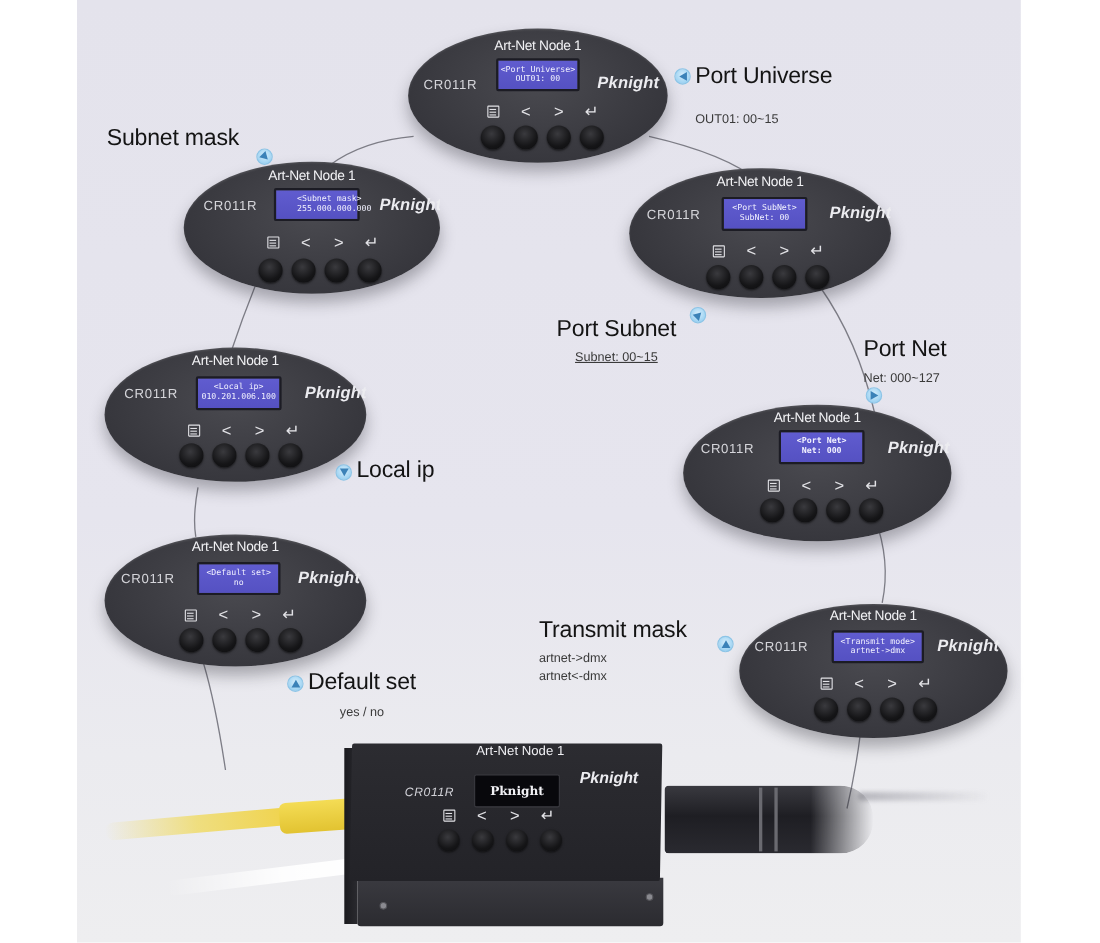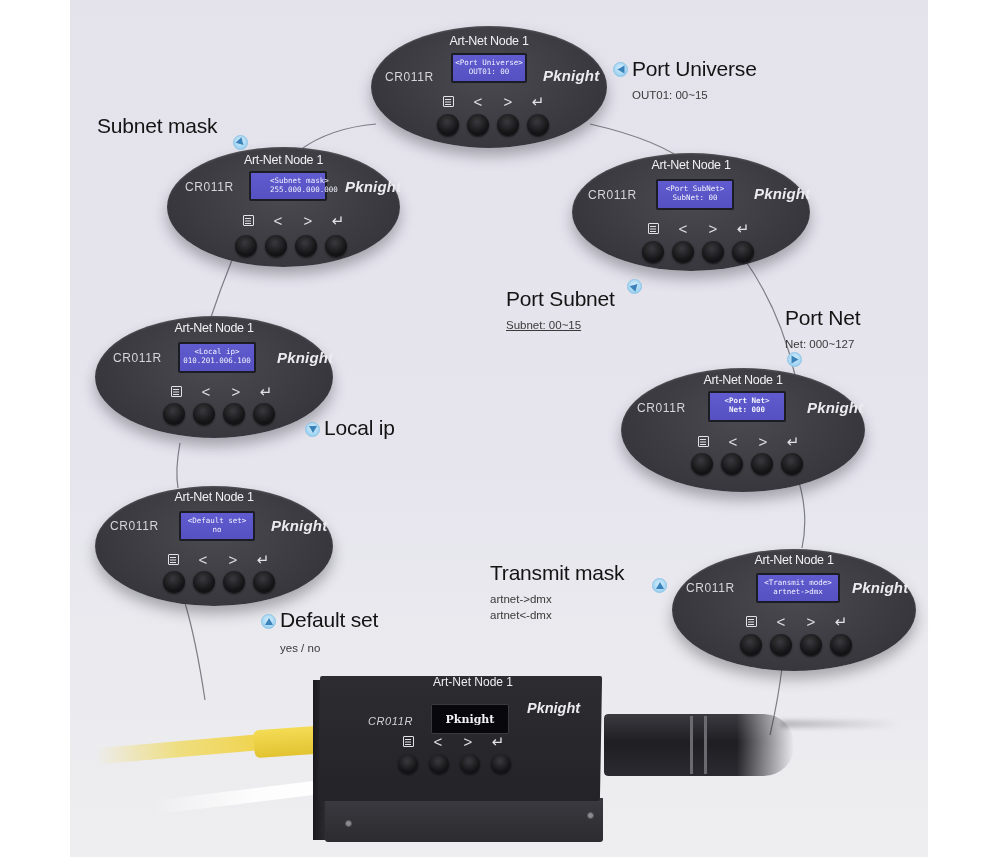--- a/index.html
+++ b/index.html
@@ -304,29 +304,29 @@
     <div class="btn"></div>
     <div class="btn"></div>
     <div class="btn"></div>
     <div class="btn"></div>
   </div>
 </div>
 
 <div class="pin r-left" style="left:613px; top:62px;"></div>
 <div class="callout" style="left:632px; top:57px;">
   <div class="head">Port Universe</div>
-  <div class="sub" style="margin-top:6px;">OUT01: 00~15</div>
+  <div class="sub" style="margin-top:20px;">OUT01: 00~15</div>
 </div>
 
 <div class="callout" style="left:97px; top:114px;">
   <div class="head">Subnet mask</div>
 </div>
 <div class="pin r-se" style="left:233px; top:135px;"></div>
 
-<div class="callout" style="left:506px; top:287px;">
+<div class="callout" style="left:506px; top:287px;text-align:center;">
   <div class="head">Port Subnet</div>
   <div class="sub" style="margin-top:6px;text-decoration:underline;">Subnet: 00~15</div>
 </div>
 <div class="pin r-ne" style="left:627px; top:279px;"></div>
 
 <div class="callout" style="left:785px; top:306px;">
   <div class="head">Port Net</div>
   <div class="sub" style="margin-top:6px;">Net: 000~127</div>
 </div>
 <div class="pin r-right" style="left:787px; top:352px;"></div>
@@ -339,21 +339,21 @@
 <div class="callout" style="left:490px; top:561px;">
   <div class="head">Transmit mask</div>
   <div class="sub" style="margin-top:6px;">
     <div>artnet-&gt;dmx</div>
     <div>artnet&lt;-dmx</div>
   </div>
 </div>
 <div class="pin r-up" style="left:652px; top:578px;"></div>
 
 <div class="pin r-up" style="left:261px; top:614px;"></div>
-<div class="callout" style="left:280px; top:608px;">
+<div class="callout" style="left:280px; top:608px;text-align:center;">
   <div class="head">Default set</div>
   <div class="sub" style="margin-top:8px;">yes / no</div>
 </div>
 
 <div class="xlr-shadow"></div>
 <div class="xlr">
   <div class="ring" style="left:86px;"></div>
   <div class="ring" style="left:100px;"></div>
 </div>
 

